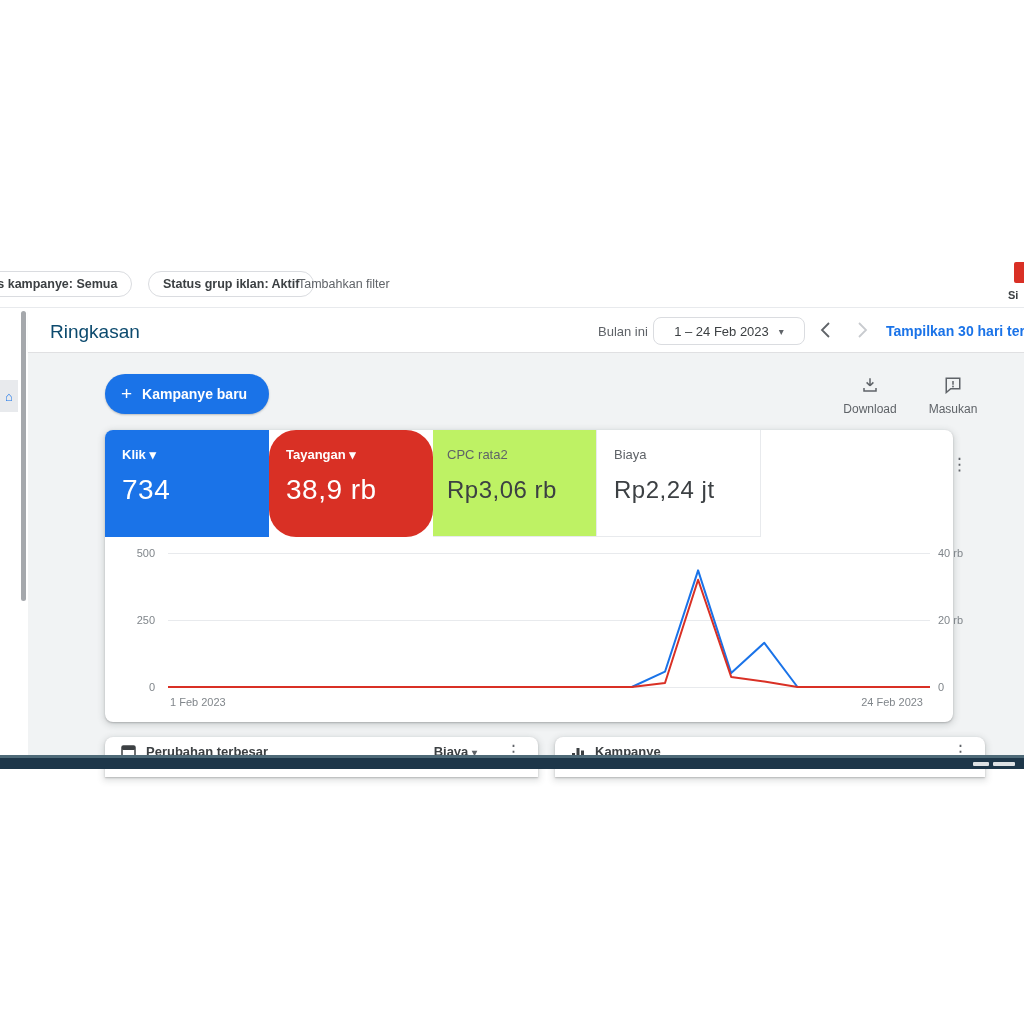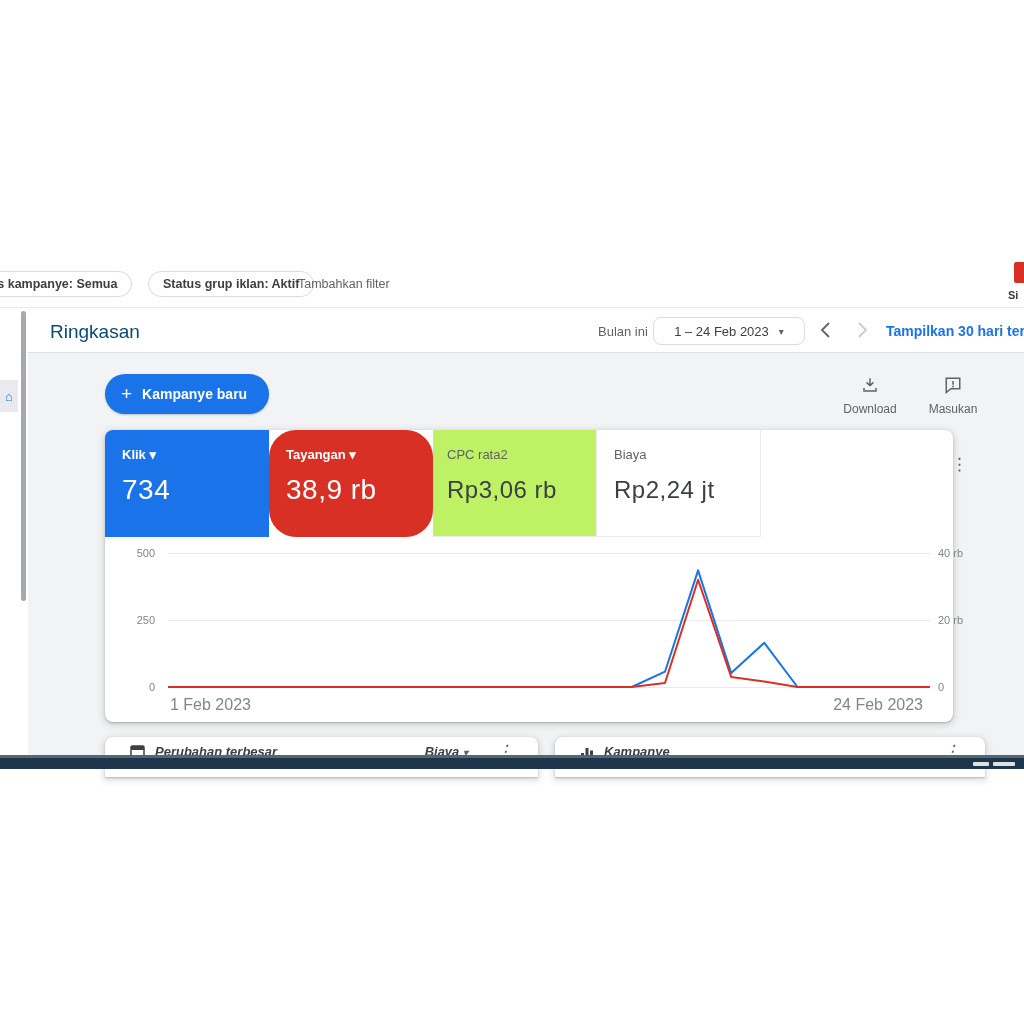--- a/index.html
+++ b/index.html
@@ -62,27 +62,27 @@
   .tile.c3{left:492px;background:#fff;border-right:1px solid #e8eaed;border-bottom:1px solid #e8eaed;}
   .tile.white .tl{color:#5f6368;font-weight:normal;}
   .tile.white .tv{color:#3c4043;font-size:24px;margin-top:14px;}
   .kebab{color:#5f6368;font-size:17px;line-height:17px;cursor:pointer;user-select:none;}
   .card-kebab{position:absolute;left:846px;top:26px;}
 
   
   .grid{position:absolute;left:63px;width:762px;height:1px;background:#e8eaed;}
   .tickL{position:absolute;left:0;width:50px;text-align:right;font-size:11px;color:#80868b;}
   .tickR{position:absolute;left:833px;width:46px;text-align:left;font-size:11px;color:#80868b;}
-  .xlab{position:absolute;top:266px;font-size:16px;color:#80868b;}
+  .xlab{position:absolute;top:266px;font-size:11px;color:#80868b;}
   #chart-svg{position:absolute;left:63px;top:117px;}
 
   
   .bcard{position:absolute;top:737px;height:40px;background:#fff;border-radius:8px 8px 0 0;
          box-shadow:0 1px 2px 0 rgba(60,64,67,.30),0 2px 6px 2px rgba(60,64,67,.15);}
-  .bhead{position:absolute;left:0;top:6px;width:100%;display:flex;align-items:center;padding:0 25px;box-sizing:border-box;font-style:italic;}
+  .bhead{position:absolute;left:0;top:6px;width:100%;display:flex;align-items:center;padding:0 16px;box-sizing:border-box;}
   .btitle{font-size:13px;font-weight:bold;color:#3c4043;margin-left:10px;}
   .bspacer{flex:1;}
   .bfilter{font-size:13px;font-weight:bold;color:#3c4043;margin-right:28px;cursor:pointer;text-align:right;}
 
   
   .darkbar{position:absolute;left:0;top:755px;width:1024px;height:14px;background:#1d3649;
            border-top:3px solid #4e6a78;box-sizing:border-box;}
   .blob{position:absolute;background:rgba(255,255,255,.85);height:4px;border-radius:1px;}
 </style>
 </head>

